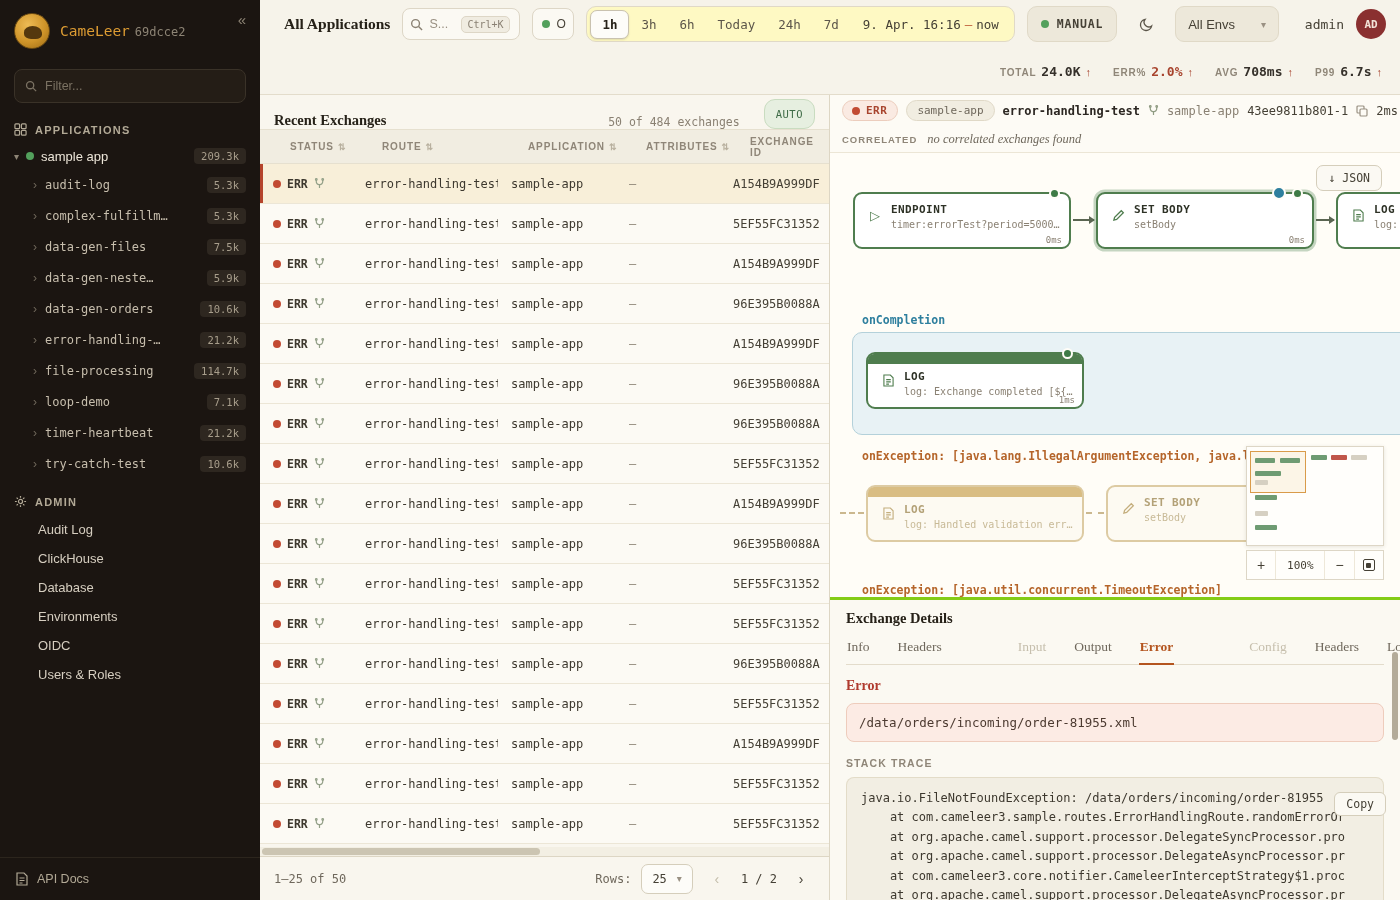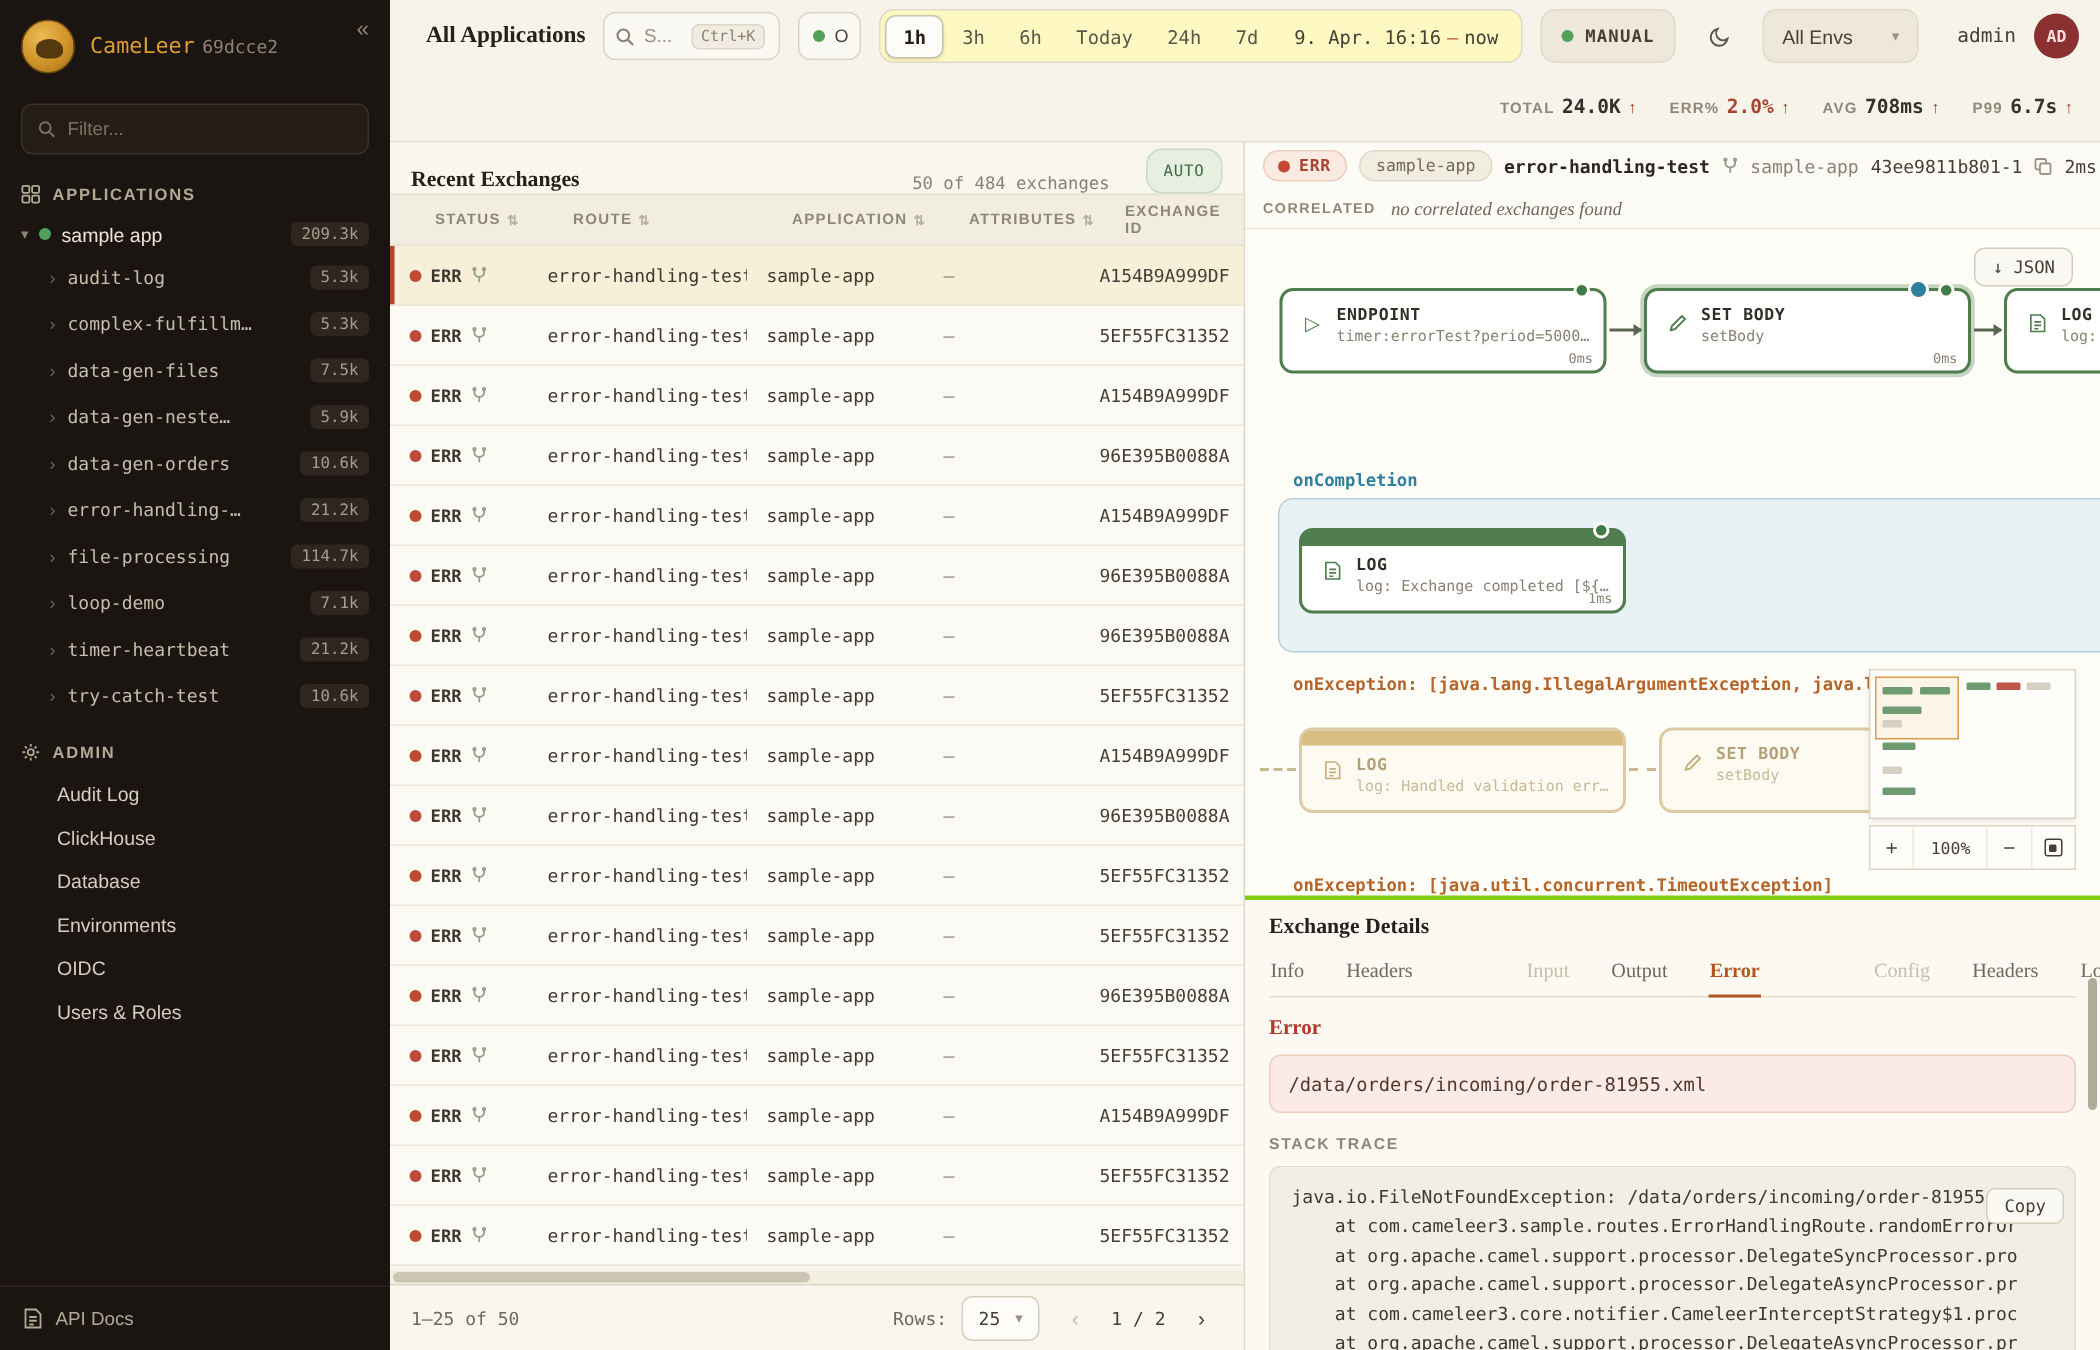--- a/index.html
+++ b/index.html
@@ -854,20 +854,20 @@
           <div class="err-box">/data/orders/incoming/order-81955.xml</div>
           <div class="st-label">STACK TRACE</div>
           <div class="code">
               <div class="sline">java.io.FileNotFoundException: /data/orders/incoming/order-81955</div>
               <div class="sline">    at com.cameleer3.sample.routes.ErrorHandlingRoute.randomErrorOr</div>
               <div class="sline">    at org.apache.camel.support.processor.DelegateSyncProcessor.pro</div>
               <div class="sline">    at org.apache.camel.support.processor.DelegateAsyncProcessor.pr</div>
               <div class="sline">    at com.cameleer3.core.notifier.CameleerInterceptStrategy$1.proc</div>
               <div class="sline">    at org.apache.camel.support.processor.DelegateAsyncProcessor.pr</div>
             </div>
-          <button class="copy-btn" style="position:absolute; top:192px; right:24px;">Copy</button>
+          <button class="copy-btn" style="position:absolute; top:192px; right:14px;">Copy</button>
           <span class="vthumb"></span>
         </div>
 
       </section>
     </div>
   </div>
 </div>
 
 </body></html>

